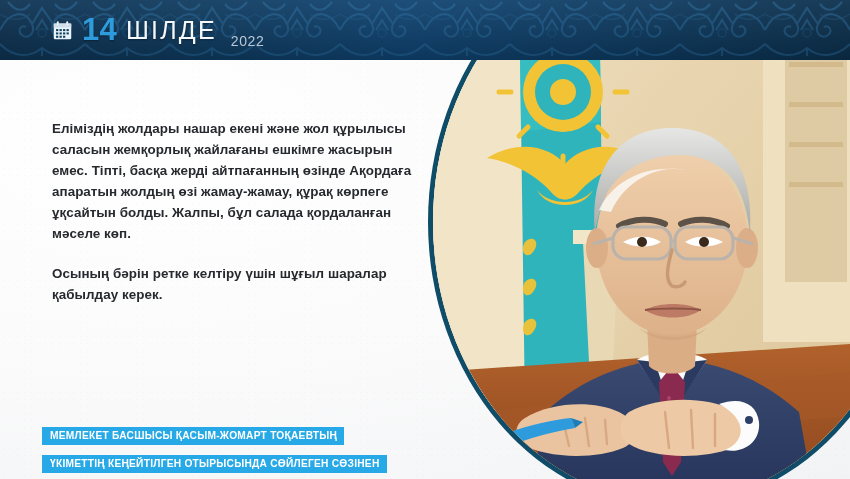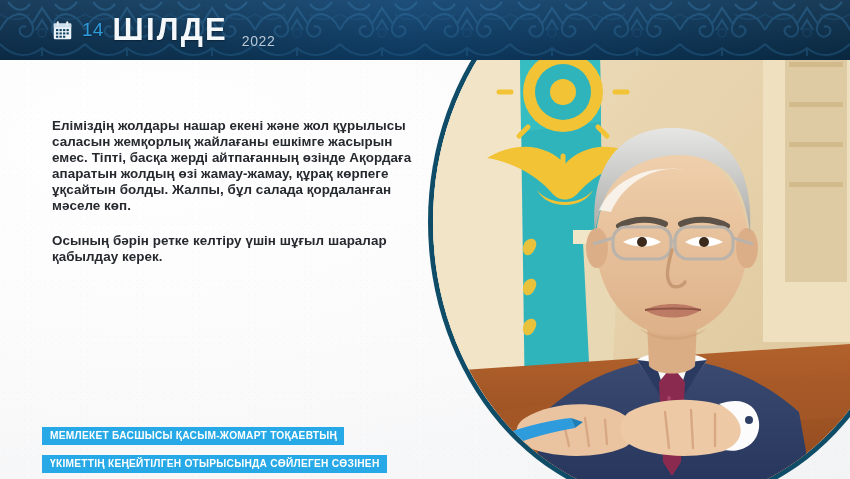--- a/index.html
+++ b/index.html
@@ -33,45 +33,45 @@
   .hdr-shade{
     position:absolute;inset:0;
     background:linear-gradient(180deg, rgba(255,255,255,.06) 0%, rgba(0,0,0,.18) 100%);
   }
   .hdr-inner{
     position:absolute;left:52px;top:0;height:60px;
     display:flex;align-items:center;gap:9px;z-index:2;
   }
   .cal-icon{display:block;width:21px;height:21px;}
   .date-day{
-    font-size:19px;font-weight:normal;color:#2e9bdc;letter-spacing:.2px;
+    font-size:31px;font-weight:bold;color:#2e9bdc;letter-spacing:.2px;
     text-shadow:0 1px 2px rgba(0,0,0,.35);
   }
   .date-month{
-    font-size:31px;font-weight:bold;color:#f4f8fb;letter-spacing:2.2px;
+    font-size:25px;font-weight:normal;color:#f4f8fb;letter-spacing:2.2px;
     text-shadow:0 1px 2px rgba(0,0,0,.35);
   }
   .date-year{
     font-size:14px;font-weight:normal;color:#b9c8d6;letter-spacing:.6px;
     margin-left:5px;align-self:center;padding-top:6px;margin-top:16px;
   }
 
   
   .photo-wrap{
     position:absolute;left:433px;top:-58px;width:478px;height:560px;z-index:2;
     border-radius:50%;
     overflow:hidden;
     box-shadow:0 0 0 5px #0f4c68;
   }
   .photo{position:absolute;inset:0;}
 
   
   .quote{
     position:absolute;left:52px;top:118px;width:372px;z-index:4;
-    color:#26292e;font-size:13.4px;font-weight:bold;line-height:16px;
+    color:#26292e;font-size:13.4px;font-weight:bold;line-height:21px;
     letter-spacing:.05px;
   }
   .quote p{margin:0 0 19px 0;}
   .quote p:last-child{margin-bottom:0;}
 
   
   .caption{
     position:absolute;left:42px;top:411px;z-index:5;
     display:inline-block;
   }

